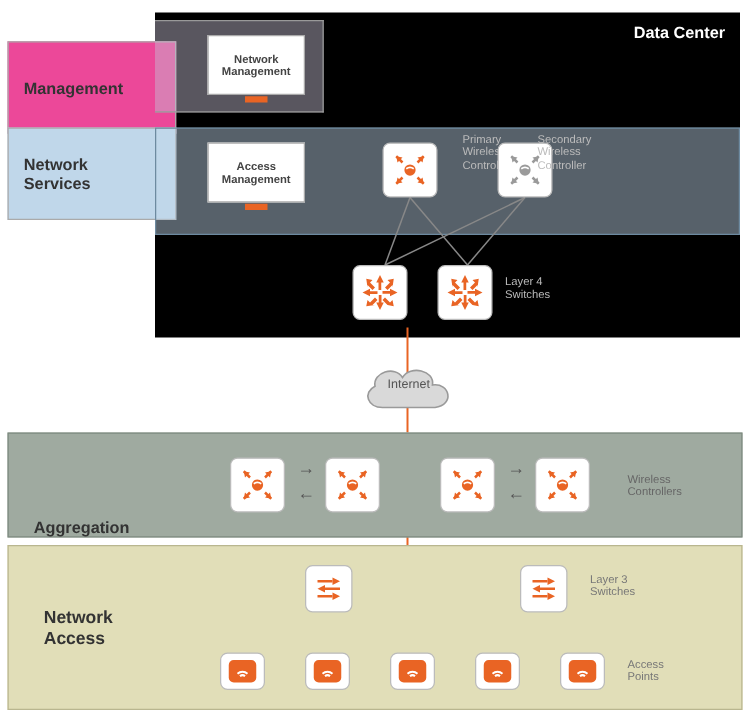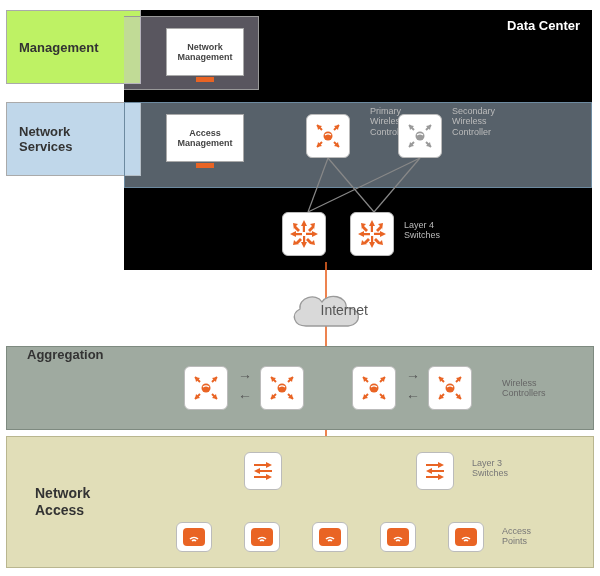--- a/index.html
+++ b/index.html
@@ -1,36 +1,36 @@
 <!DOCTYPE html>
 <html><head>
 <meta charset="utf-8">
 <style>
   *{box-sizing:border-box;margin:0;padding:0;font-family:Arial,Helvetica,sans-serif}
   body{background:#fff;width:600px;height:576px;position:relative;font-size:11px;color:#333}
   .stage{position:absolute;top:6px;left:6px;right:6px;bottom:6px}
   .dc{position:absolute;left:118px;top:4px;width:468px;height:260px;background:#000;color:#fff}
   .dc-label{position:absolute;top:8px;right:12px;font-weight:bold;font-size:13px}
   .band{position:absolute;left:0;width:135px;height:74px;border:1px solid #aaa;display:flex;align-items:center;padding-left:12px;font-weight:bold;font-size:13px}
-  .band-mgmt{top:4px;background:#bef264;color:#333}
+  .band-mgmt{top:27px;background:#ec4899;color:#333}
   .band-svc{top:96px;background:#c0d7ea;color:#333}
   .overlay-mgmt{position:absolute;left:118px;top:10px;width:135px;height:74px;background:rgba(197,190,211,.45);border-right:1px solid #999;border-top:1px solid #999;border-bottom:1px solid #999}
   .overlay-svc{position:absolute;left:118px;top:96px;width:468px;height:86px;background:rgba(192,215,234,.45);border:1px solid #6d8aa0}
   .node{position:absolute;background:#fff;border:1px solid #bbb;border-radius:6px;display:flex;align-items:center;justify-content:center}
   .node-sm{width:44px;height:44px}
   .node-xs{width:38px;height:38px}
   .node-ap{width:36px;height:30px}
   .monitor{position:absolute;background:#fff;border:1px solid #aaa;width:78px;height:48px;display:flex;align-items:center;justify-content:center;text-align:center;font-size:9px;font-weight:bold;color:#444;line-height:1.15}
   .monitor::after{content:"";position:absolute;bottom:-7px;left:50%;transform:translateX(-50%);width:18px;height:5px;background:#e96424}
   .lbl{position:absolute;font-size:9px;color:#888;line-height:1.15}
   .lbl-dark{color:#bbb}
   .cloud{position:absolute;left:280px;top:280px;width:82px;height:50px}
   .cloud svg{display:block}
-  .cloud-txt{position:absolute;left:0;right:0;top:16px;text-align:right;font-size:14px;color:#555}
-  .band-agg{position:absolute;left:0;top:340px;width:588px;height:84px;background:#9faaa0;border:1px solid #7e8a80;display:flex;align-items:flex-start}
+  .cloud-txt{position:absolute;left:0;right:0;top:16px;text-align:center;font-size:10px;color:#555}
+  .band-agg{position:absolute;left:0;top:340px;width:588px;height:84px;background:#9faaa0;border:1px solid #7e8a80;display:flex;align-items:flex-end}
   .band-agg .title{font-weight:bold;font-size:13px;margin-left:20px;color:#333}
   .band-acc{position:absolute;left:0;top:430px;width:588px;height:132px;background:#e1deb8;border:1px solid #b9b68f;display:flex;align-items:center}
   .band-acc .title{font-weight:bold;font-size:14px;margin-left:28px;color:#333;line-height:1.2}
   svg.lines{position:absolute;top:0;left:0;pointer-events:none}
   .arrow{position:absolute;font-size:14px;color:#555}
   svg.icon{display:block}
 </style>
 </head>
 <body>
 
@@ -112,21 +112,21 @@
           <line x1="26" y1="26" x2="21" y2="21"></line>
         </g>
         <g fill="#9a9a9a">
           <polygon points="4,4 9,5 5,9"></polygon>
           <polygon points="26,4 21,5 25,9"></polygon>
           <polygon points="4,26 5,21 9,25"></polygon>
           <polygon points="26,26 25,21 21,25"></polygon>
         </g>
       </svg>
   </div>
-  <div class="lbl lbl-dark" style="left:446px;top:100px;white-space:pre-line">Secondary
+  <div class="lbl lbl-dark" style="left:424px;top:100px;white-space:pre-line">Secondary
 Wireless
 Controller</div>
 
   <div class="node node-sm" style="left:276px;top:206px">
     <svg class="icon" width="32" height="32" viewBox="0 0 32 32">
         <g fill="#e96424">
           <polygon points="16,2 19,8 17,8 17,14 14.8,14 14.8,8 13,8"></polygon>
           <polygon points="16,30 13,24 15,24 15,18 17.2,18 17.2,24 19,24"></polygon>
           <polygon points="2,16 8,13 8,15 14,15 14,17.2 8,17.2 8,19"></polygon>
           <polygon points="30,16 24,19 24,17 18,17 18,14.8 24,14.8 24,13"></polygon>

